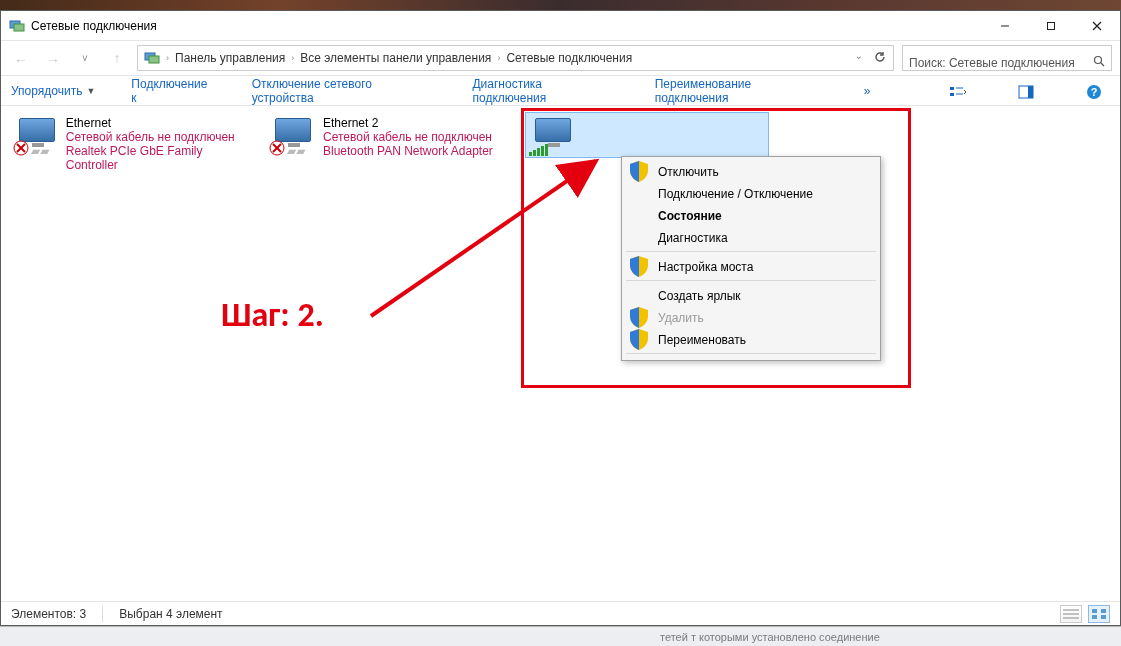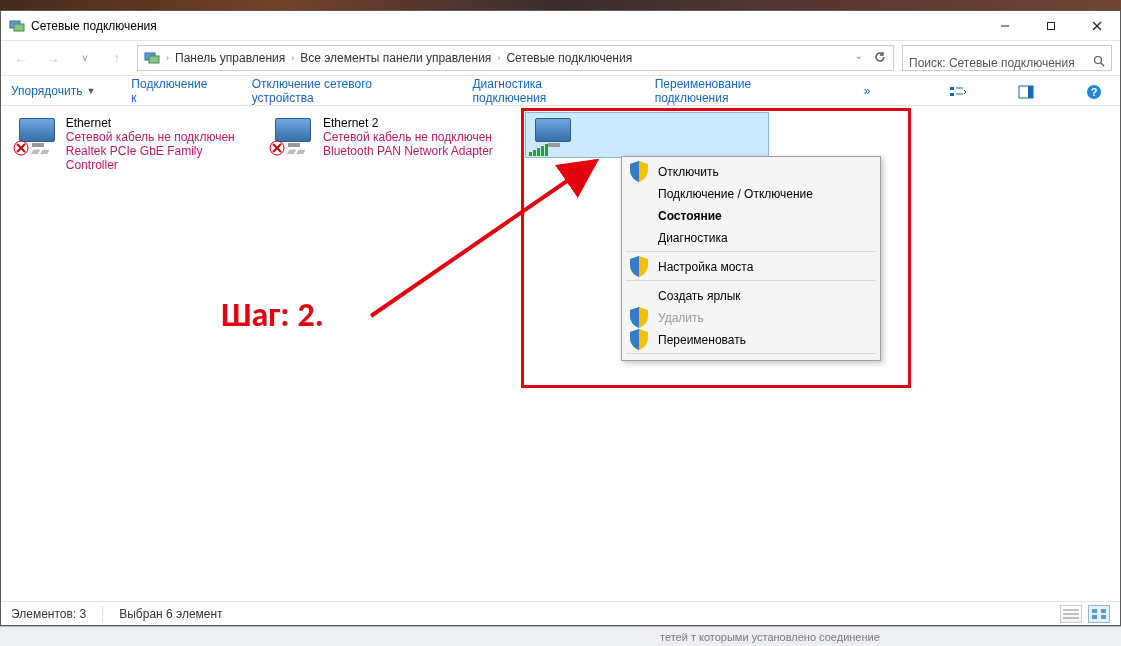--- a/index.html
+++ b/index.html
@@ -310,21 +310,21 @@
           </marker>
         </defs>
       <line x1="20" y1="170" x2="245" y2="15" stroke="#e3000f" stroke-width="4" marker-end="url(#ah)"></line>
     </svg>
 
   </div>
 
   <div class="statusbar">
     <span>Элементов: 3</span>
     <div class="sep"></div>
-    <span>Выбран 6 элемент</span>
+    <span>Выбран 4 элемент</span>
     <div class="right">
       <div class="view-btn" style="background:linear-gradient(#fff,#f4f4f4);">
         <svg width="20" height="16" viewBox="0 0 20 16">
             <line x1="2" y1="4" x2="18" y2="4" stroke="#888"></line>
             <line x1="2" y1="8" x2="18" y2="8" stroke="#888"></line>
             <line x1="2" y1="12" x2="18" y2="12" stroke="#888"></line>
           </svg>
       </div>
       <div class="view-btn" style="background:#e6f2fb;border-color:#8fb8e0;">
         <svg width="20" height="16" viewBox="0 0 20 16">

